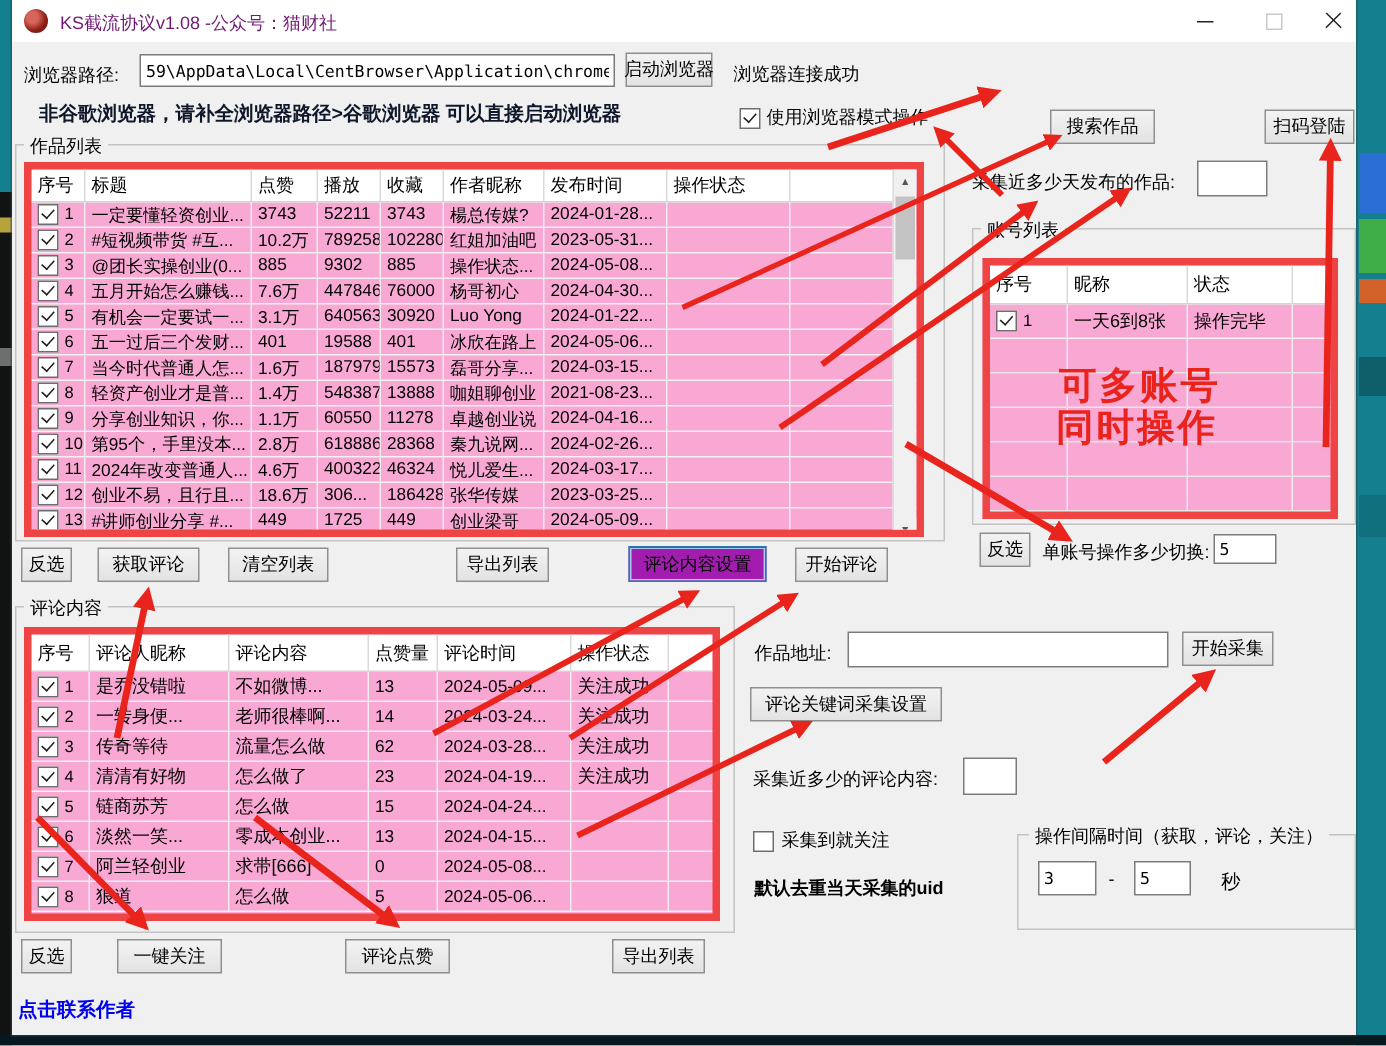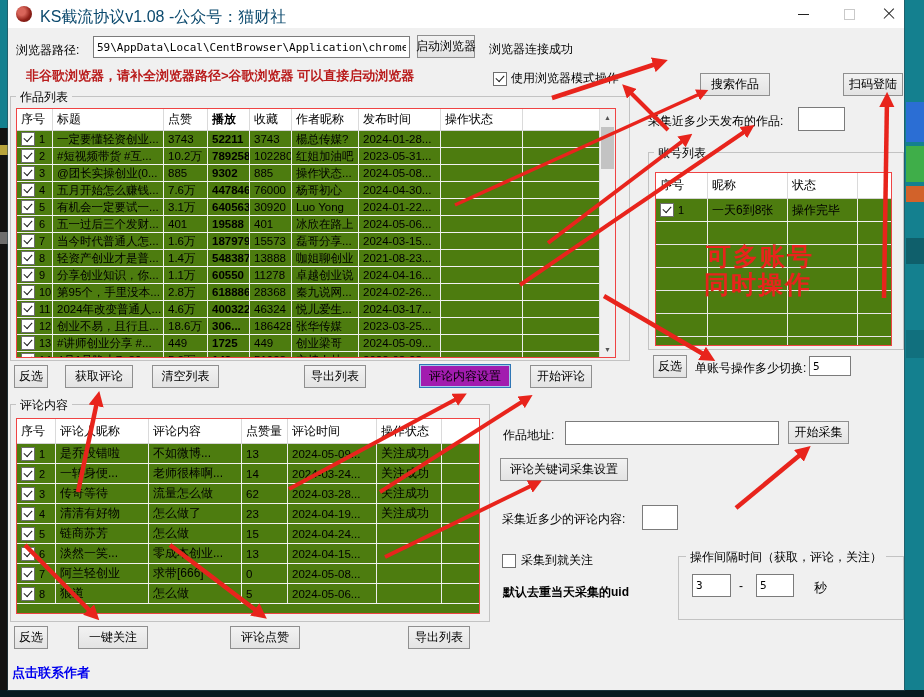--- a/index.html
+++ b/index.html
@@ -6,21 +6,21 @@
     font-family:"Liberation Sans","DejaVu Sans",sans-serif;}
   .screen{position:relative;width:924px;height:697px;background:#0d1418;overflow:hidden;}
   
   .strip{position:absolute;}
   
   .window{position:absolute;left:8px;top:0;width:896px;height:690px;background:#f0f0f0;
     outline:1px solid rgba(40,70,80,.55);}
   .titlebar{position:absolute;left:0;top:0;width:896px;height:28px;background:#ffffff;}
   .app-icon{position:absolute;left:8px;top:6px;width:16px;height:16px;border-radius:50%;
     background:radial-gradient(circle at 35% 35%, #d8655a 0 25%, #8f1f17 60%, #5d120d 100%);}
-  .wtitle{position:absolute;left:32px;top:7px;font-size:16px;color:#0c4a6e;}
+  .wtitle{position:absolute;left:32px;top:7px;font-size:12px;color:#701a75;}
   .winbtn{position:absolute;top:0;width:44px;height:28px;display:flex;align-items:center;justify-content:center;}
   .glyph-min{width:11px;height:1px;background:#222;}
   .glyph-max{width:9px;height:9px;border:1px solid #c9c9c9;}
   .glyph-close{position:relative;width:12px;height:12px;}
   .glyph-close::before,.glyph-close::after{content:"";position:absolute;left:-1px;top:5px;width:14px;height:1.4px;background:#222;}
   .glyph-close::before{transform:rotate(45deg);}
   .glyph-close::after{transform:rotate(-45deg);}
   
   .lbl{position:absolute;font-size:12px;color:#000;white-space:nowrap;}
   .btn{position:absolute;background:linear-gradient(#f2f2f2,#e3e3e3);border:1px solid #8f8f8f;
@@ -28,48 +28,48 @@
     white-space:nowrap;box-sizing:border-box;}
   .btn-focus{border:1px solid #2f76b5;box-shadow:inset 0 0 0 1px #a4cbec;background:#a21caf;}
   .tinput{position:absolute;border:1px solid #7b7b7b;background:#fff;font-size:11px;
     padding:1px 3px;box-sizing:border-box;color:#000;font-family:"DejaVu Sans Mono",monospace;}
   .group{position:absolute;border:1px solid #c3c3c3;box-sizing:border-box;}
   .glabel{position:absolute;font-size:12px;color:#000;background:#f0f0f0;padding:0 4px;white-space:nowrap;}
   .cb{position:relative;width:12px;height:12px;border:1px solid #6e6e6e;background:#fff;box-sizing:content-box;flex:none;}
   .cb.checked::after{content:"";position:absolute;left:2px;top:2px;width:7px;height:4px;
     border-left:1.8px solid #1d1d1d;border-bottom:1.8px solid #1d1d1d;transform:rotate(-48deg);}
   
-  .tbl{position:absolute;background:#4d7c0f;border:1px solid #ef4444;box-sizing:border-box;overflow:hidden;text-align:right;}
+  .tbl{position:absolute;background:#f9a8d4;border:5px solid #ef4444;box-sizing:border-box;overflow:hidden;text-align:right;}
   .thead{display:flex;border-bottom:1px solid #d4d4d4;background:#fff;}
   .hcell{box-sizing:border-box;border-right:1px solid #dadada;padding:0 4px;display:flex;
     align-items:center;font-size:12px;overflow:hidden;white-space:nowrap;}
   .trow{display:flex;border-bottom:1px solid #f1f1f1;}
   .cell{box-sizing:border-box;border-right:1px solid #ededed;padding:0 4px;display:flex;
     align-items:center;font-size:11.5px;overflow:hidden;white-space:nowrap;color:#000;}
   .cbcell{gap:4px;}
   .num{font-size:11px;}
   
   .wh{height:21px;} .wr{height:16px;}
-  .w-no{width:36px;} .w-title{width:111px;} .w-like{width:44px;} .w-play{width:42px;font-weight:bold;}
+  .w-no{width:36px;} .w-title{width:111px;} .w-like{width:44px;} .w-play{width:42px;}
   .w-fav{width:42px;} .w-auth{width:67px;} .w-date{width:82px;} .w-stat{width:82px;} .fill{flex:1;border-right:none;}
   
   .ch{height:24px;} .cr{height:19px;}
   .c-no{width:39px;} .c-nick{width:93px;} .c-cont{width:93px;} .c-like{width:46px;}
   .c-time{width:89px;} .c-stat{width:65px;}
   
   .ah{height:25px;} .ar{height:22px;}
   .a-no{width:52px;} .a-nick{width:80px;} .a-stat{width:70px;}
   .arow-empty{height:22px;border-bottom:1px solid #e6e6e6;display:flex;}
   .ecell{box-sizing:border-box;border-right:1px solid #ededed;height:100%;}
   
   .sbar{position:absolute;width:16px;background:#f0f0f0;border-left:1px solid #dcdcdc;box-sizing:border-box;}
   .sbtn{position:absolute;left:0;width:15px;height:16px;display:flex;align-items:center;justify-content:center;
     font-size:7px;color:#555;background:#f0f0f0;}
   .sthumb{position:absolute;left:1px;width:13px;background:#c3c3c3;}
-  .red{color:#b91c1c;font-weight:bold;}
+  .red{color:#0f172a;font-weight:bold;}
   .link{position:absolute;font-size:13px;color:#0000ee;font-weight:bold;}
   .overlay{position:absolute;left:0;top:0;z-index:40;pointer-events:none;}
   .anno{position:absolute;z-index:41;color:#e8241c;font-weight:bold;font-size:25px;
     letter-spacing:2px;pointer-events:none;white-space:nowrap;}
   .status-ok{position:absolute;font-size:12px;color:#000;}
 </style>
 </head>
 <body>
 
 <div class="screen">

